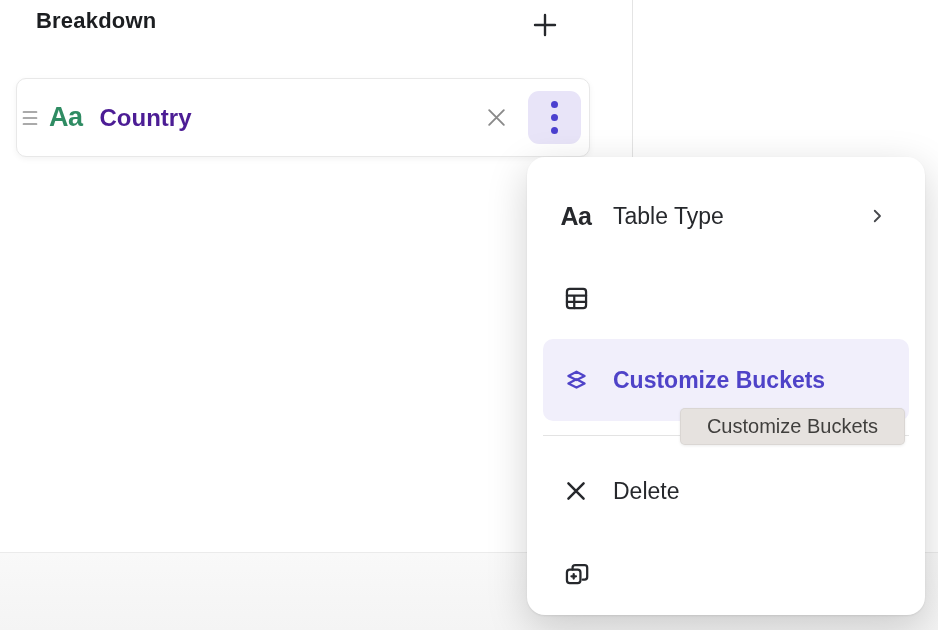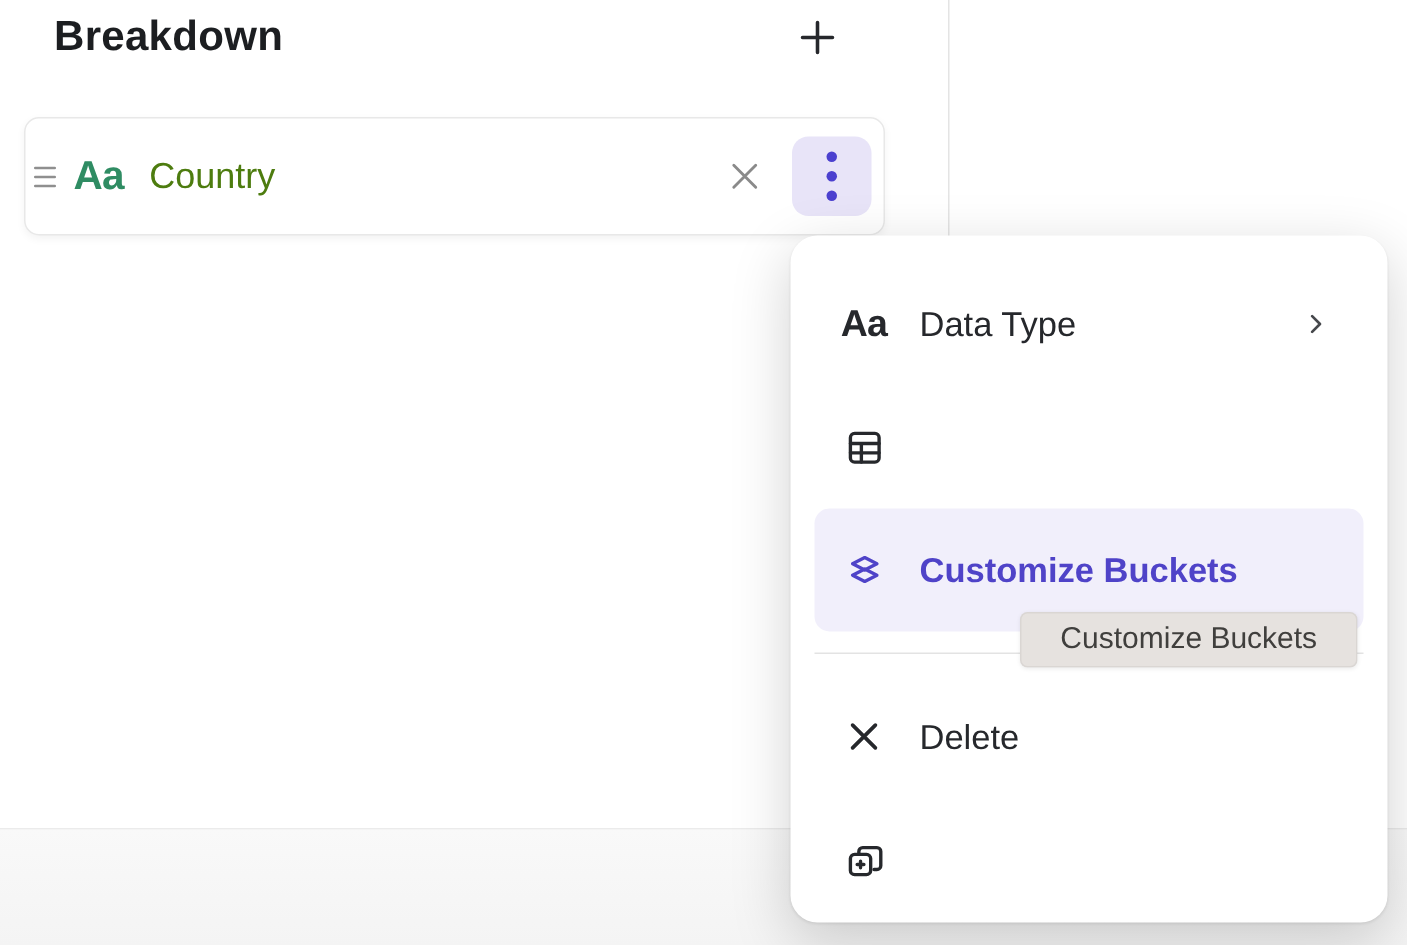--- a/index.html
+++ b/index.html
@@ -25,40 +25,40 @@
     position:absolute;left:632px;top:0;width:1px;height:552px;
     background:var(--divider);z-index:1;
   }
   .footer-strip{
     position:absolute;left:0;top:552px;width:938px;height:78px;
     background:linear-gradient(#f9f9f9,#f4f4f4);
     border-top:1px solid #ebebeb;z-index:1;
   }
   .page-title{
     position:absolute;left:36px;top:8px;
-    font-size:28px;font-weight:700;letter-spacing:.2px;color:#1c1e21;z-index:2;
+    font-size:22px;font-weight:700;letter-spacing:.2px;color:#1c1e21;z-index:2;
   }
   .add-button{
     position:absolute;left:528px;top:8px;width:34px;height:34px;
     display:flex;align-items:center;justify-content:center;
     background:none;border:none;cursor:pointer;z-index:2;color:#26282c;
   }
   
   .breakdown-card{
     position:absolute;left:16px;top:78px;width:574px;height:79px;
     background:#fff;border:1px solid #e8e8e8;border-radius:10px;
     box-shadow:0 2px 6px rgba(0,0,0,.05);
     display:flex;align-items:center;z-index:2;
   }
   .drag-handle{margin-left:5px;color:#8f8f8f;display:flex;cursor:grab;}
   .type-glyph{
     margin-left:11px;font-size:27px;font-weight:600;color:var(--type-green);
     letter-spacing:-.5px;
   }
-  .card-label{margin-left:17px;font-size:24px;font-weight:400;color:#4d7c0f;text-align:center;}
+  .card-label{margin-left:17px;font-size:24px;font-weight:700;color:#4c1d95;text-align:center;}
   .card-spacer{flex:1;}
   .card-close{
     background:none;border:none;cursor:pointer;display:flex;
     color:#8a8a8a;margin-right:16px;padding:2px;
   }
   .kebab-button{
     width:53px;height:53px;margin-right:8px;border:none;cursor:pointer;
     background:var(--button-lavender);border-radius:11px;
     display:flex;align-items:center;justify-content:center;
   }
@@ -135,21 +135,21 @@
     </span>
   </button>
 </div>
 
 <div class="context-menu">
 
   <div class="menu-item">
     <span class="mi-icon">
       <span class="mi-aa">Aa</span>
     </span>
-    <span class="mi-label">Data Type</span>
+    <span class="mi-label">Table Type</span>
     <span class="mi-chevron">
       <svg width="18" height="18" viewBox="0 0 24 24" fill="none" stroke="currentColor" stroke-width="2.4" stroke-linecap="round" stroke-linejoin="round">
           <path d="M9 5l7 7-7 7"></path>
         </svg>
     </span>
   </div>
 
   <div class="menu-item">
     <span class="mi-icon">
       <svg width="27" height="27" viewBox="0 0 24 24" fill="none" stroke="currentColor" stroke-width="2" stroke-linecap="round" stroke-linejoin="round">

